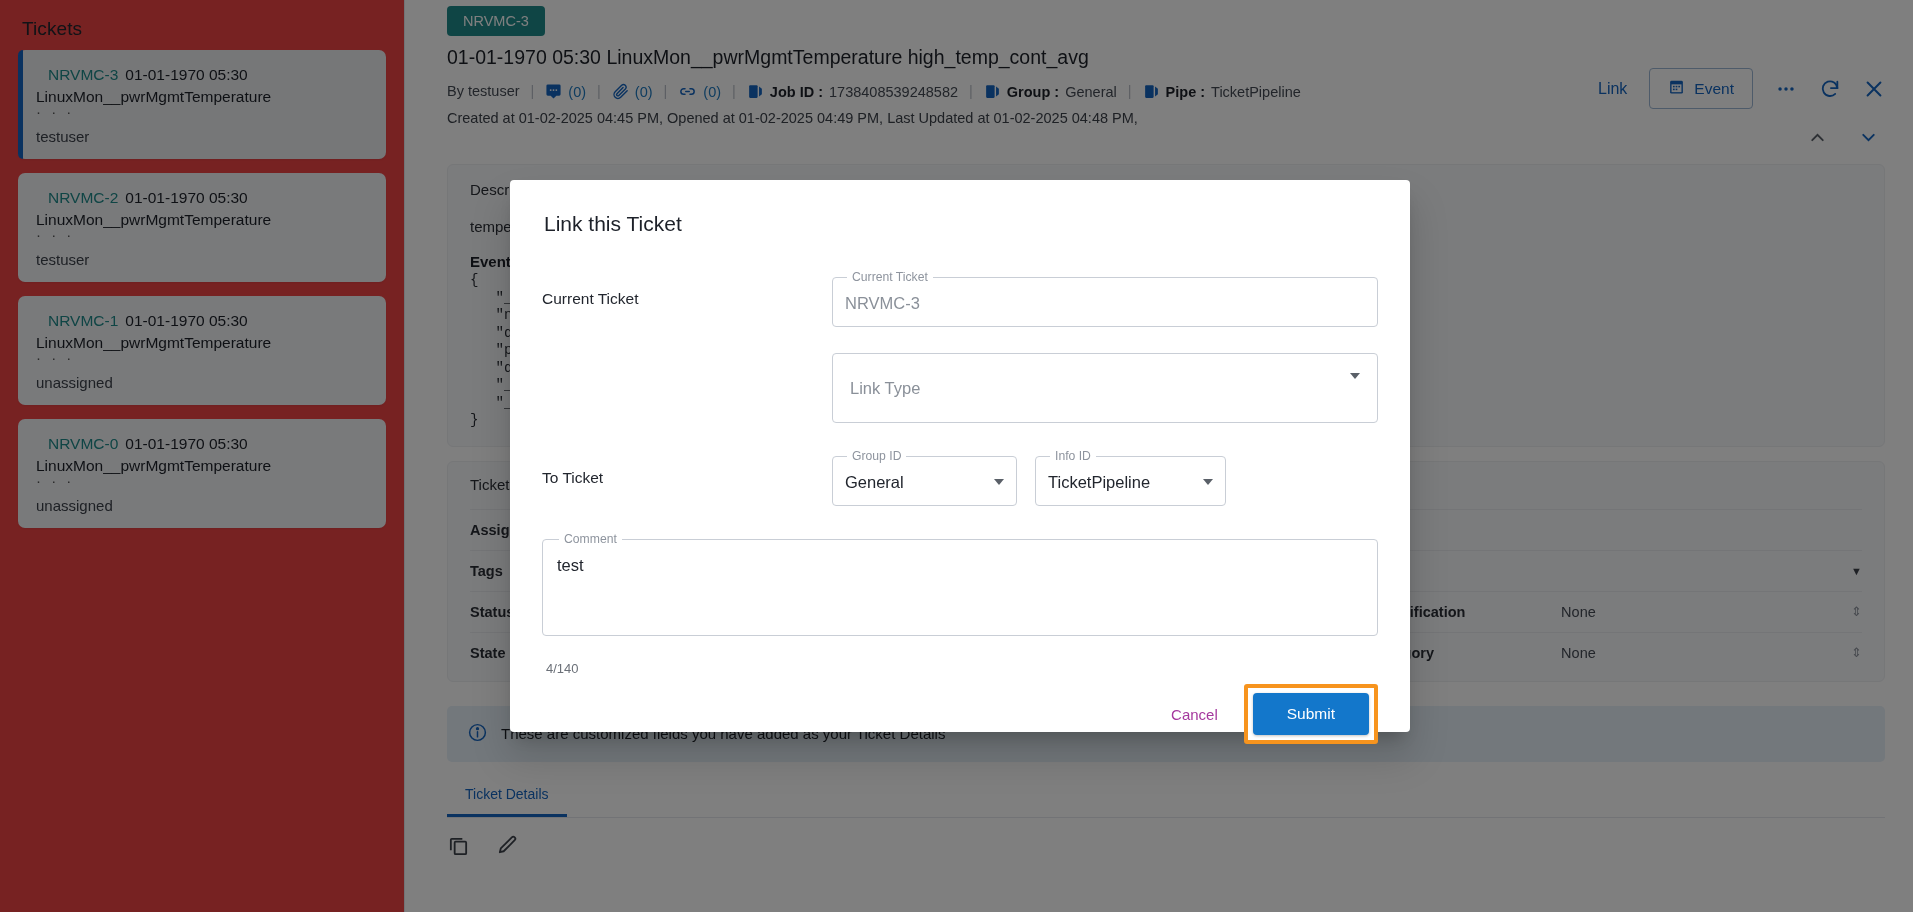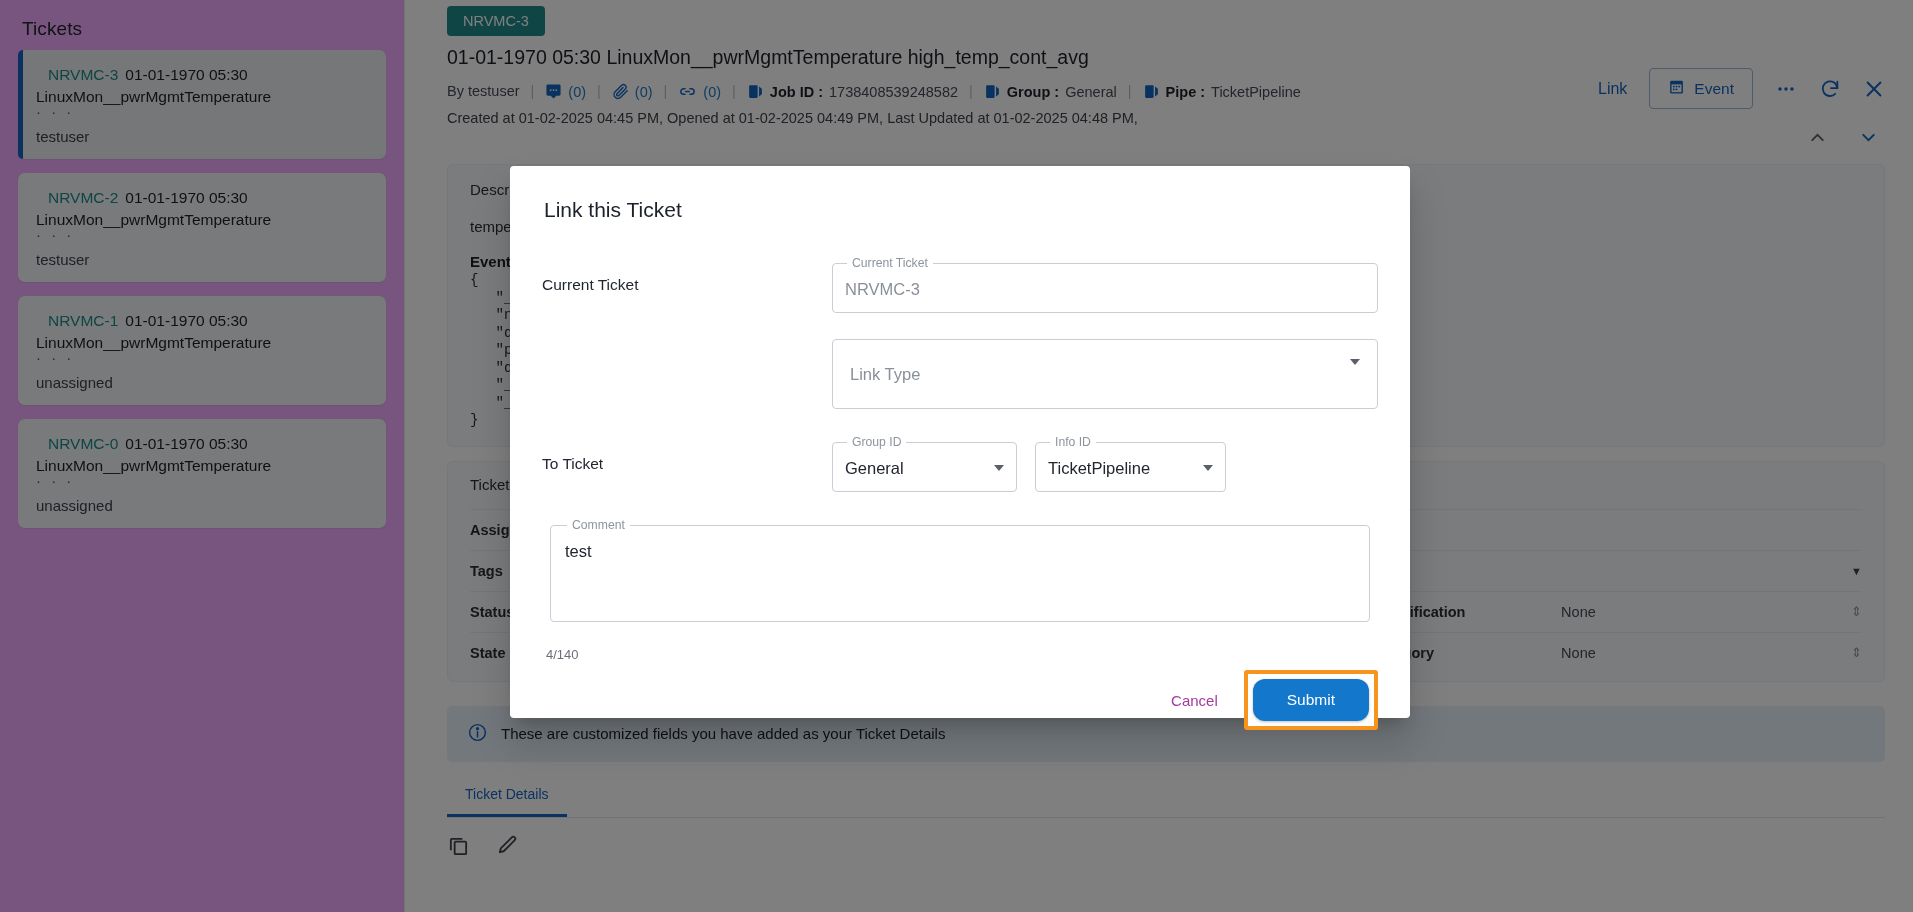--- a/index.html
+++ b/index.html
@@ -12,21 +12,21 @@
     background: #ffffff;
   }
   #app { position: relative; width: 1913px; height: 912px; }
 
   
   .page { position: absolute; inset: 0; display: flex; background: #ffffff; }
 
   
   .sidebar {
     width: 405px; flex: 0 0 405px; height: 912px;
-    background: #f0abfc; border-right: 1px solid #e4e7ec;
+    background: #ef4444; border-right: 1px solid #e4e7ec;
     padding: 0 18px; overflow: hidden;
   }
   .sidebar-title {
     font-size: 19px; color: #22262e; font-weight: 400;
     padding: 18px 4px 10px 4px; letter-spacing: .1px;
   }
   .ticket-card {
     position: relative;
     background: #f2f4f7;
     border-radius: 7px;
@@ -117,21 +117,21 @@
     display: inline-block; padding: 10px 18px 12px 18px;
     font-size: 14px; color: #1565c0; border-bottom: 3px solid #1565c0;
   }
   .bot-icons { margin: 16px 28px 0 42px; display: flex; gap: 26px; color: #3d424b; }
 
   
   .scrim { position: absolute; inset: 0; background: rgba(0,0,0,.50); }
 
   
   .modal {
-    position: absolute; left: 510px; top: 166px;
+    position: absolute; left: 510px; top: 180px;
     width: 900px; height: 552px;
     background: #ffffff; border-radius: 4px;
     box-shadow: 0 11px 15px -7px rgba(0,0,0,.2), 0 24px 38px 3px rgba(0,0,0,.14);
     display: flex; flex-direction: column;
     padding: 26px 32px 0 32px;
   }
   .modal-title { font-size: 21px; color: #1d2129; font-weight: 400; margin: 6px 0 34px 2px; }
   .modal-body { flex: 1 1 auto; }
 
   .frow { display: flex; align-items: center; margin-bottom: 26px; }
@@ -158,42 +158,42 @@
   
   .ofp { position: relative; border: 1px solid #c9ced6; border-radius: 4px;
          height: 70px; display: flex; align-items: center; padding: 0 17px; }
   .ofp .fval { font-size: 16.5px; color: #8a9099; flex: 1 1 auto; }
 
   .tri-dn { width: 0; height: 0; border-left: 5.5px solid transparent;
             border-right: 5.5px solid transparent; border-top: 6.5px solid #5a6068; }
 
   .comment-wrap { margin-top: 2px; }
   .comment-wrap fieldset {
-    margin: 8px; border: 1px solid #c9ced6; border-radius: 4px;
+    margin: 0; border: 1px solid #c9ced6; border-radius: 4px;
     padding: 4px 14px 10px 14px; height: 104px; display: block;
   }
   .comment-wrap legend { padding: 0 5px; font-size: 12.2px; color: #8e949e; margin-left: 2px; }
   .comment-val { font-size: 16.5px; color: #22262e; padding-top: 6px; }
   .counter { font-size: 13px; color: #6b7078; margin: 25px 0 0 4px; }
 
   .modal-actions {
     display: flex; align-items: center; justify-content: flex-end;
     gap: 8px; padding: 8px 0 22px 0;
   }
   .btn-cancel {
     color: #a5389e; font-size: 15px; background: none; border: none;
     padding: 10px 18px; cursor: pointer; border-radius: 4px;
     font-family: "Liberation Sans", sans-serif;
   }
   .submit-highlight {
     border: 4px solid #f7941e; border-radius: 3px; padding: 5px;
     background: #ffffff; display: inline-block; line-height: 0;
   }
   .btn-submit {
-    background: #1377cb; color: #ffffff; border: none; border-radius: 12px;
+    background: #1377cb; color: #ffffff; border: none; border-radius: 4px;
     font-size: 15.5px; padding: 12px 34px; cursor: pointer;
     font-family: "Liberation Sans", sans-serif;
     box-shadow: 0 1px 3px rgba(0,0,0,.25);
   }
 </style>
 </head>
 <body>
 
 <div id="app">
 

